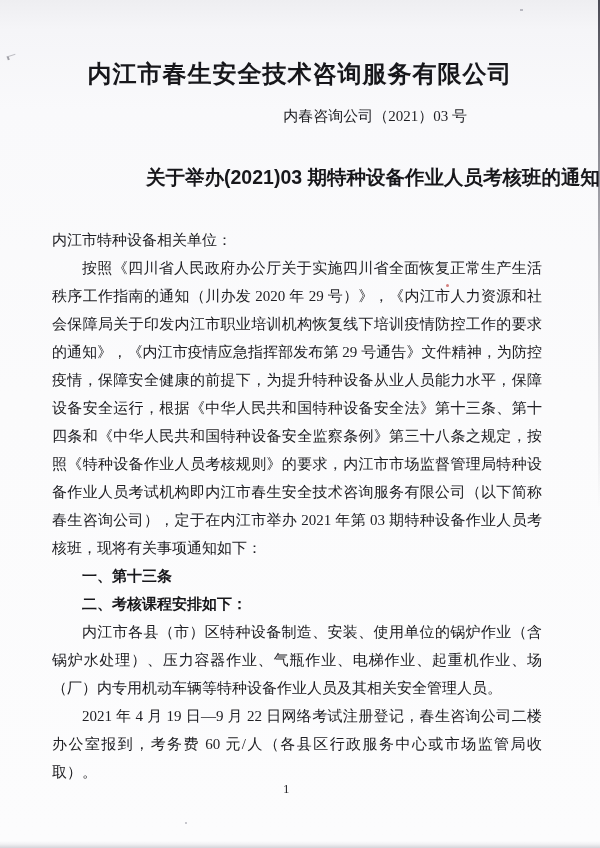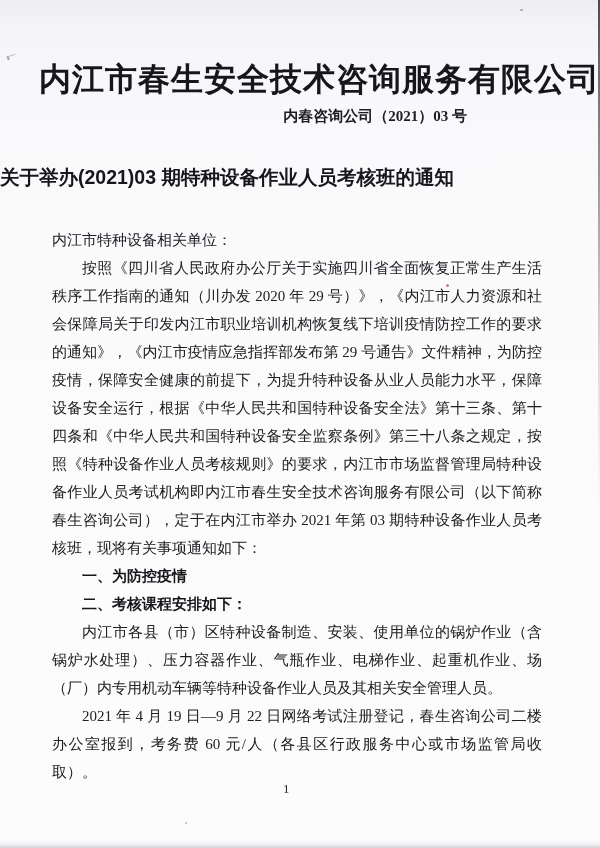--- a/index.html
+++ b/index.html
@@ -62,39 +62,39 @@
     left: 185px; top: 822px;
     width: 2px; height: 2px;
     background: rgba(100,100,115,0.35);
   }
 
   
   .company-title {
     position: absolute;
     top: 58px;
     left: 0; right: 0;
-    text-align: right;
-    font-size: 32px;
+    text-align: center;
+    font-size: 24px;
     font-weight: bold;
     letter-spacing: 1px;
     color: #17171b;
   }
   .doc-number {
     position: absolute;
     top: 107px;
     right: 133px;
     font-size: 15px;
-    font-weight: bold;
+    font-weight: normal;
     color: #1d1d21;
   }
   .notice-title {
     position: absolute;
     top: 164px;
     left: 0; right: 0;
-    text-align: left;
+    text-align: right;
     font-size: 19.5px;
     font-weight: bold;
     font-family: "Liberation Sans", "DejaVu Sans", sans-serif;
     color: #17171b;
   }
   .doc-body {
     position: absolute;
     top: 226px;
     left: 52px;
     right: 58px;
@@ -139,21 +139,21 @@
 
   <div class="doc-number">内春咨询公司（2021）03 号</div>
 
   <div class="notice-title">关于举办(2021)03 期特种设备作业人员考核班的通知</div>
 
   <div class="doc-body">
     <p>内江市特种设备相关单位：</p>
 
     <p class="indent">按照《四川省人民政府办公厅关于实施四川省全面恢复正常生产生活秩序工作指南的通知（川办发 2020 年 29 号）》，《内江市人力资源和社会保障局关于印发内江市职业培训机构恢复线下培训疫情防控工作的要求的通知》，《内江市疫情应急指挥部发布第 29 号通告》文件精神，为防控疫情，保障安全健康的前提下，为提升特种设备从业人员能力水平，保障设备安全运行，根据《中华人民共和国特种设备安全法》第十三条、第十四条和《中华人民共和国特种设备安全监察条例》第三十八条之规定，按照《特种设备作业人员考核规则》的要求，内江市市场监督管理局特种设备作业人员考试机构即内江市春生安全技术咨询服务有限公司（以下简称春生咨询公司），定于在内江市举办 2021 年第 03 期特种设备作业人员考核班，现将有关事项通知如下：</p>
 
-    <p class="indent section-heading">一、为防控疫情</p>
+    <p class="indent section-heading">一、第十三条</p>
 
     <p class="indent section-heading">二、考核课程安排如下：</p>
 
     <p class="indent">内江市各县（市）区特种设备制造、安装、使用单位的锅炉作业（含锅炉水处理）、压力容器作业、气瓶作业、电梯作业、起重机作业、场（厂）内专用机动车辆等特种设备作业人员及其相关安全管理人员。</p>
 
     <p class="indent">2021 年 4 月 19 日—9 月 22 日网络考试注册登记，春生咨询公司二楼办公室报到，考务费 60 元/人（各县区行政服务中心或市场监管局收取）。</p>
 
   </div>
 
   <div class="page-number">1</div>

